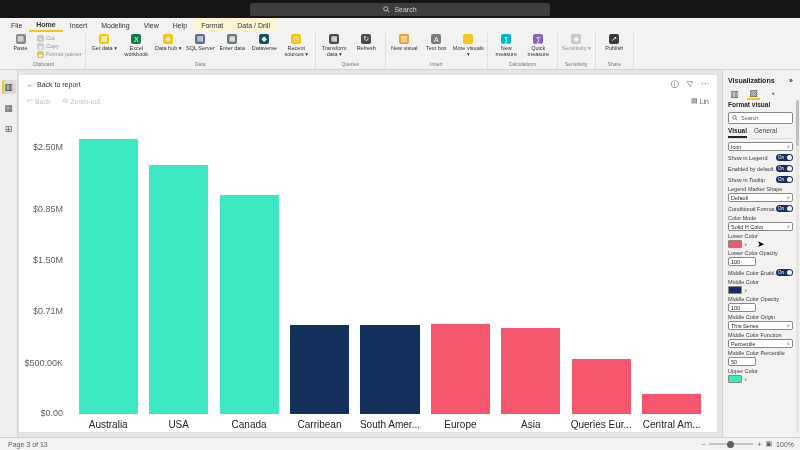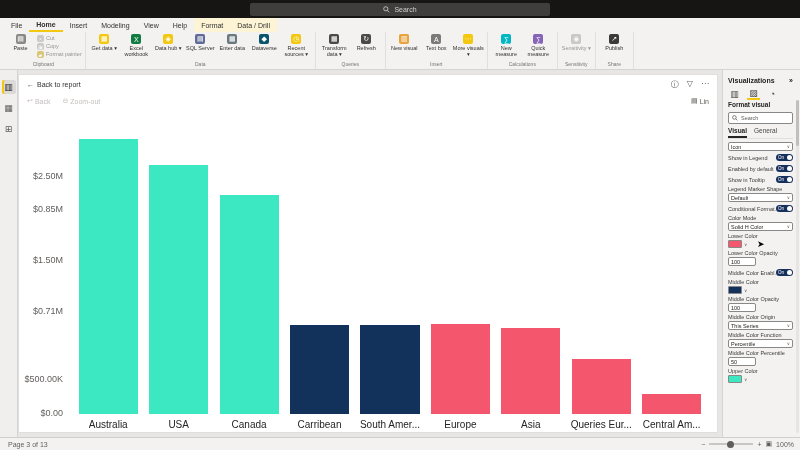--- a/index.html
+++ b/index.html
@@ -274,25 +274,25 @@
           </span>
           <span class="spacer"></span>
           <span class="tbtn">
             <span>▤</span>
             <span>Lin</span>
           </span>
         </div>
         <div class="chart">
           <div class="yaxis">
               <div class="ytick" style="bottom: 12px;">$0.00</div>
-              <div class="ytick" style="bottom: 46px; margin-top: 36px;">$500.00K</div>
+              <div class="ytick" style="bottom: 62px; margin-top: 36px;">$500.00K</div>
               <div class="ytick" style="bottom: 113.786px;">$0.71M</div>
               <div class="ytick" style="bottom: 164.679px;">$1.50M</div>
               <div class="ytick" style="bottom: 215.571px;">$0.85M</div>
-              <div class="ytick" style="bottom: 249px;">$2.50M</div>
+              <div class="ytick" style="bottom: 278px;">$2.50M</div>
             </div>
           <div class="cols">
               <div class="col">
                 <div class="bar" style="height: 275px; background: rgb(59, 232, 194);"></div>
                 <div class="blab">Australia</div>
               </div>
               <div class="col">
                 <div class="bar" style="height: 249px; background: rgb(59, 232, 194);"></div>
                 <div class="blab">USA</div>
               </div>

